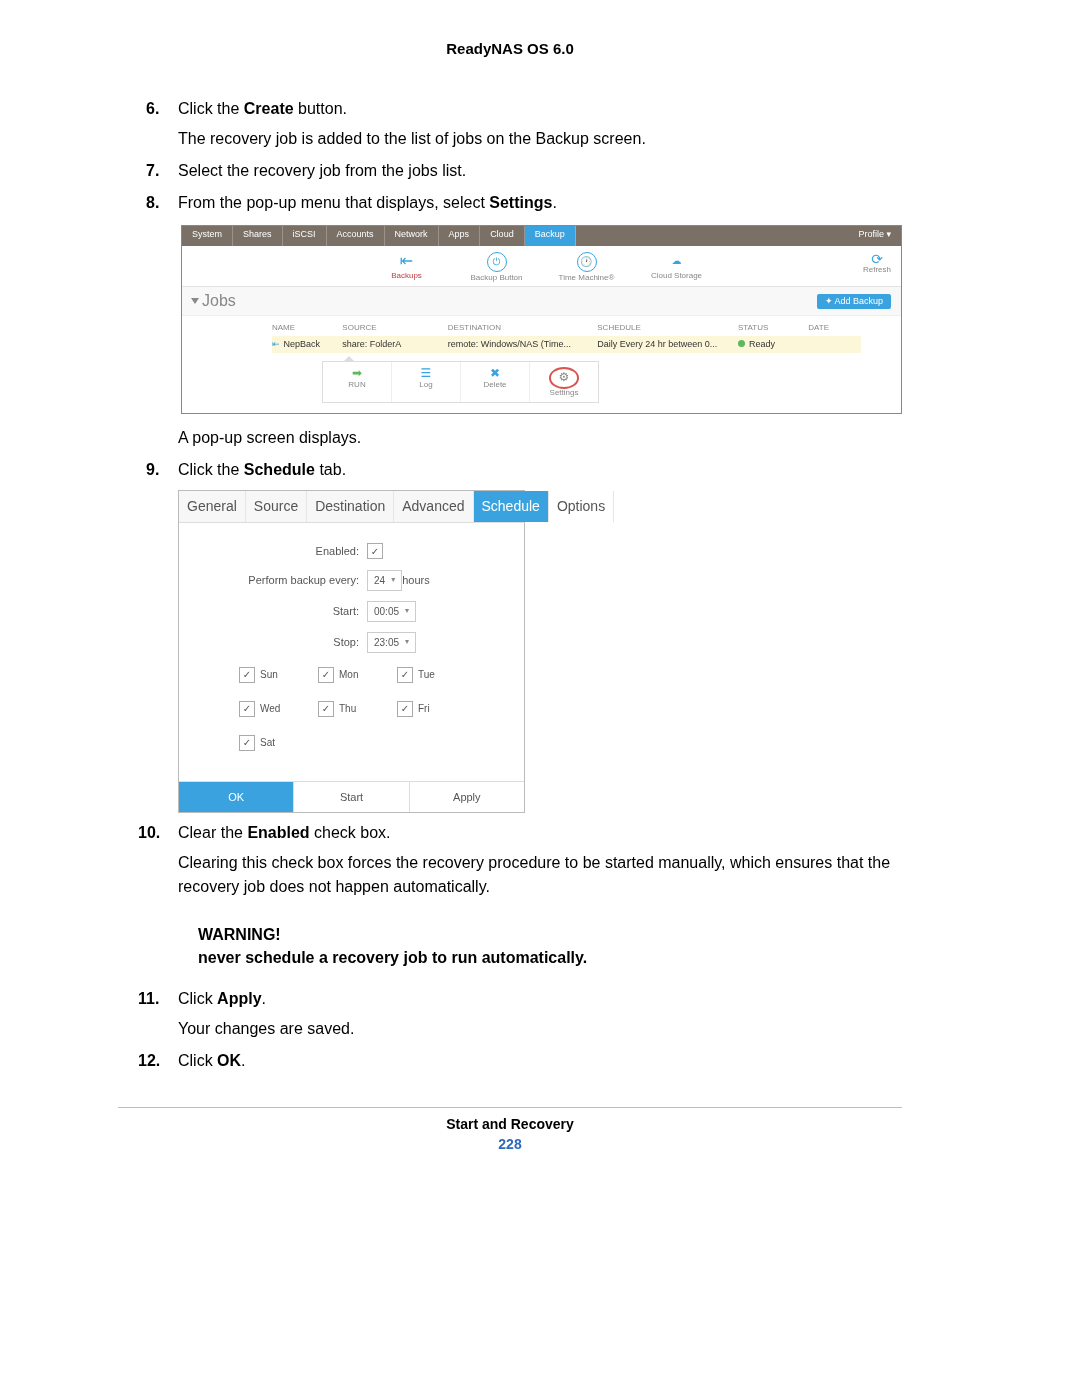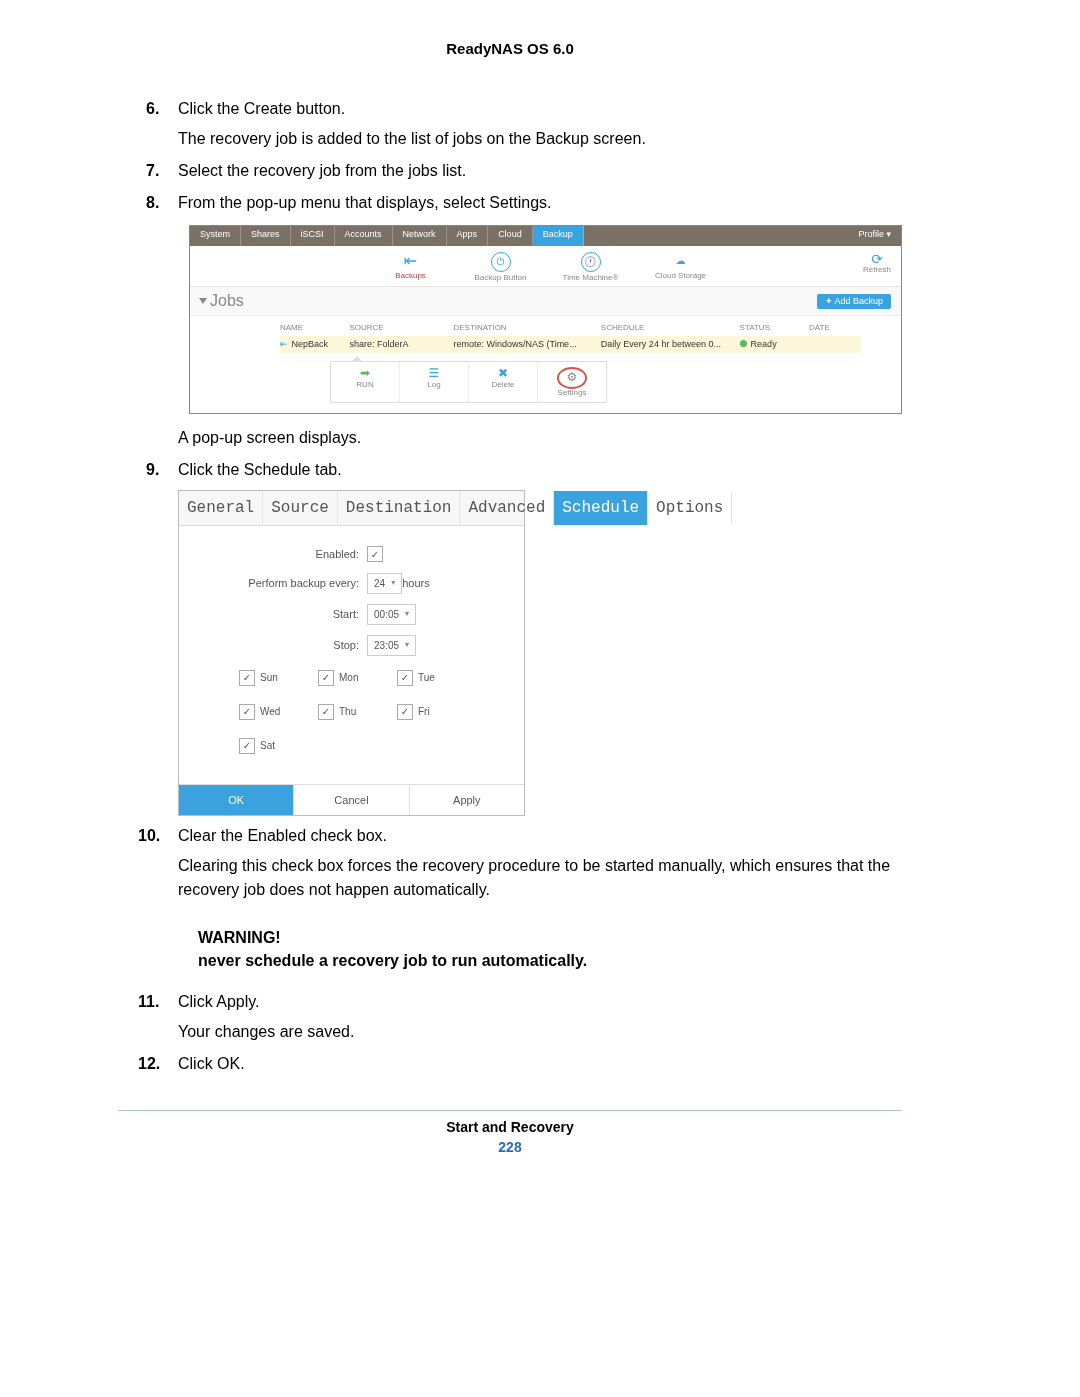--- a/index.html
+++ b/index.html
@@ -34,29 +34,29 @@
     line-height: 1.5;
   }
   ol.steps > li .num {
     position: absolute;
     left: -32px;
     font-weight: bold;
   }
   ol.steps > li .num.double {
     left: -40px;
   }
-  .b { font-weight: normal; }
+  .b { font-weight: bold; }
   .sub {
     margin-top: 6px;
   }
 
   
   .shot1 {
     border: 1px solid #888;
-    margin: 10px 0 12px 11px;
+    margin: 10px 0 12px 3px;
     font-size: 10px;
     line-height: 1;
     background: #fff;
   }
   .shot1-tabs {
     display: flex;
     background: #7a7066;
     color: #fff;
     height: 20px;
     align-items: stretch;
@@ -198,23 +198,22 @@
     color:#555;
     background:#fff;
   }
   .shot2-tabs{
     display:flex;
     background:#f7f7f7;
     border-bottom:1px solid #ddd;
   }
   .shot2-tabs .t{
     padding:5px 8px;
-    font-size:16px;
+    font-size:14px;
     border-right:1px solid #e5e5e5;
-    font-family:Liberation Mono, monospace;
   }
   .shot2-tabs .t.active{
     background:#3aa3df;color:#fff;
   }
   .shot2-body{
     padding:20px 20px 30px 20px;
   }
   .frow{
     display:flex;
     align-items:center;
@@ -435,21 +434,21 @@
                 <span>Fri</span>
               </div>
             <div class="day">
                 <span class="chk">✓</span>
                 <span>Sat</span>
               </div>
           </div>
         </div>
         <div class="shot2-btns">
           <div class="btn primary">OK</div>
-          <div class="btn">Cancel</div>
+          <div class="btn">Start</div>
           <div class="btn">Apply</div>
         </div>
       </div>
     </li>
 
     <li>
       <span class="num double">10.</span>
       <span>Clear the </span><span class="b">Enabled</span><span> check box.</span>
       <div class="sub">Clearing this check box forces the recovery procedure to be started manually, which ensures that the recovery job does not happen automatically.</div>
     </li>

